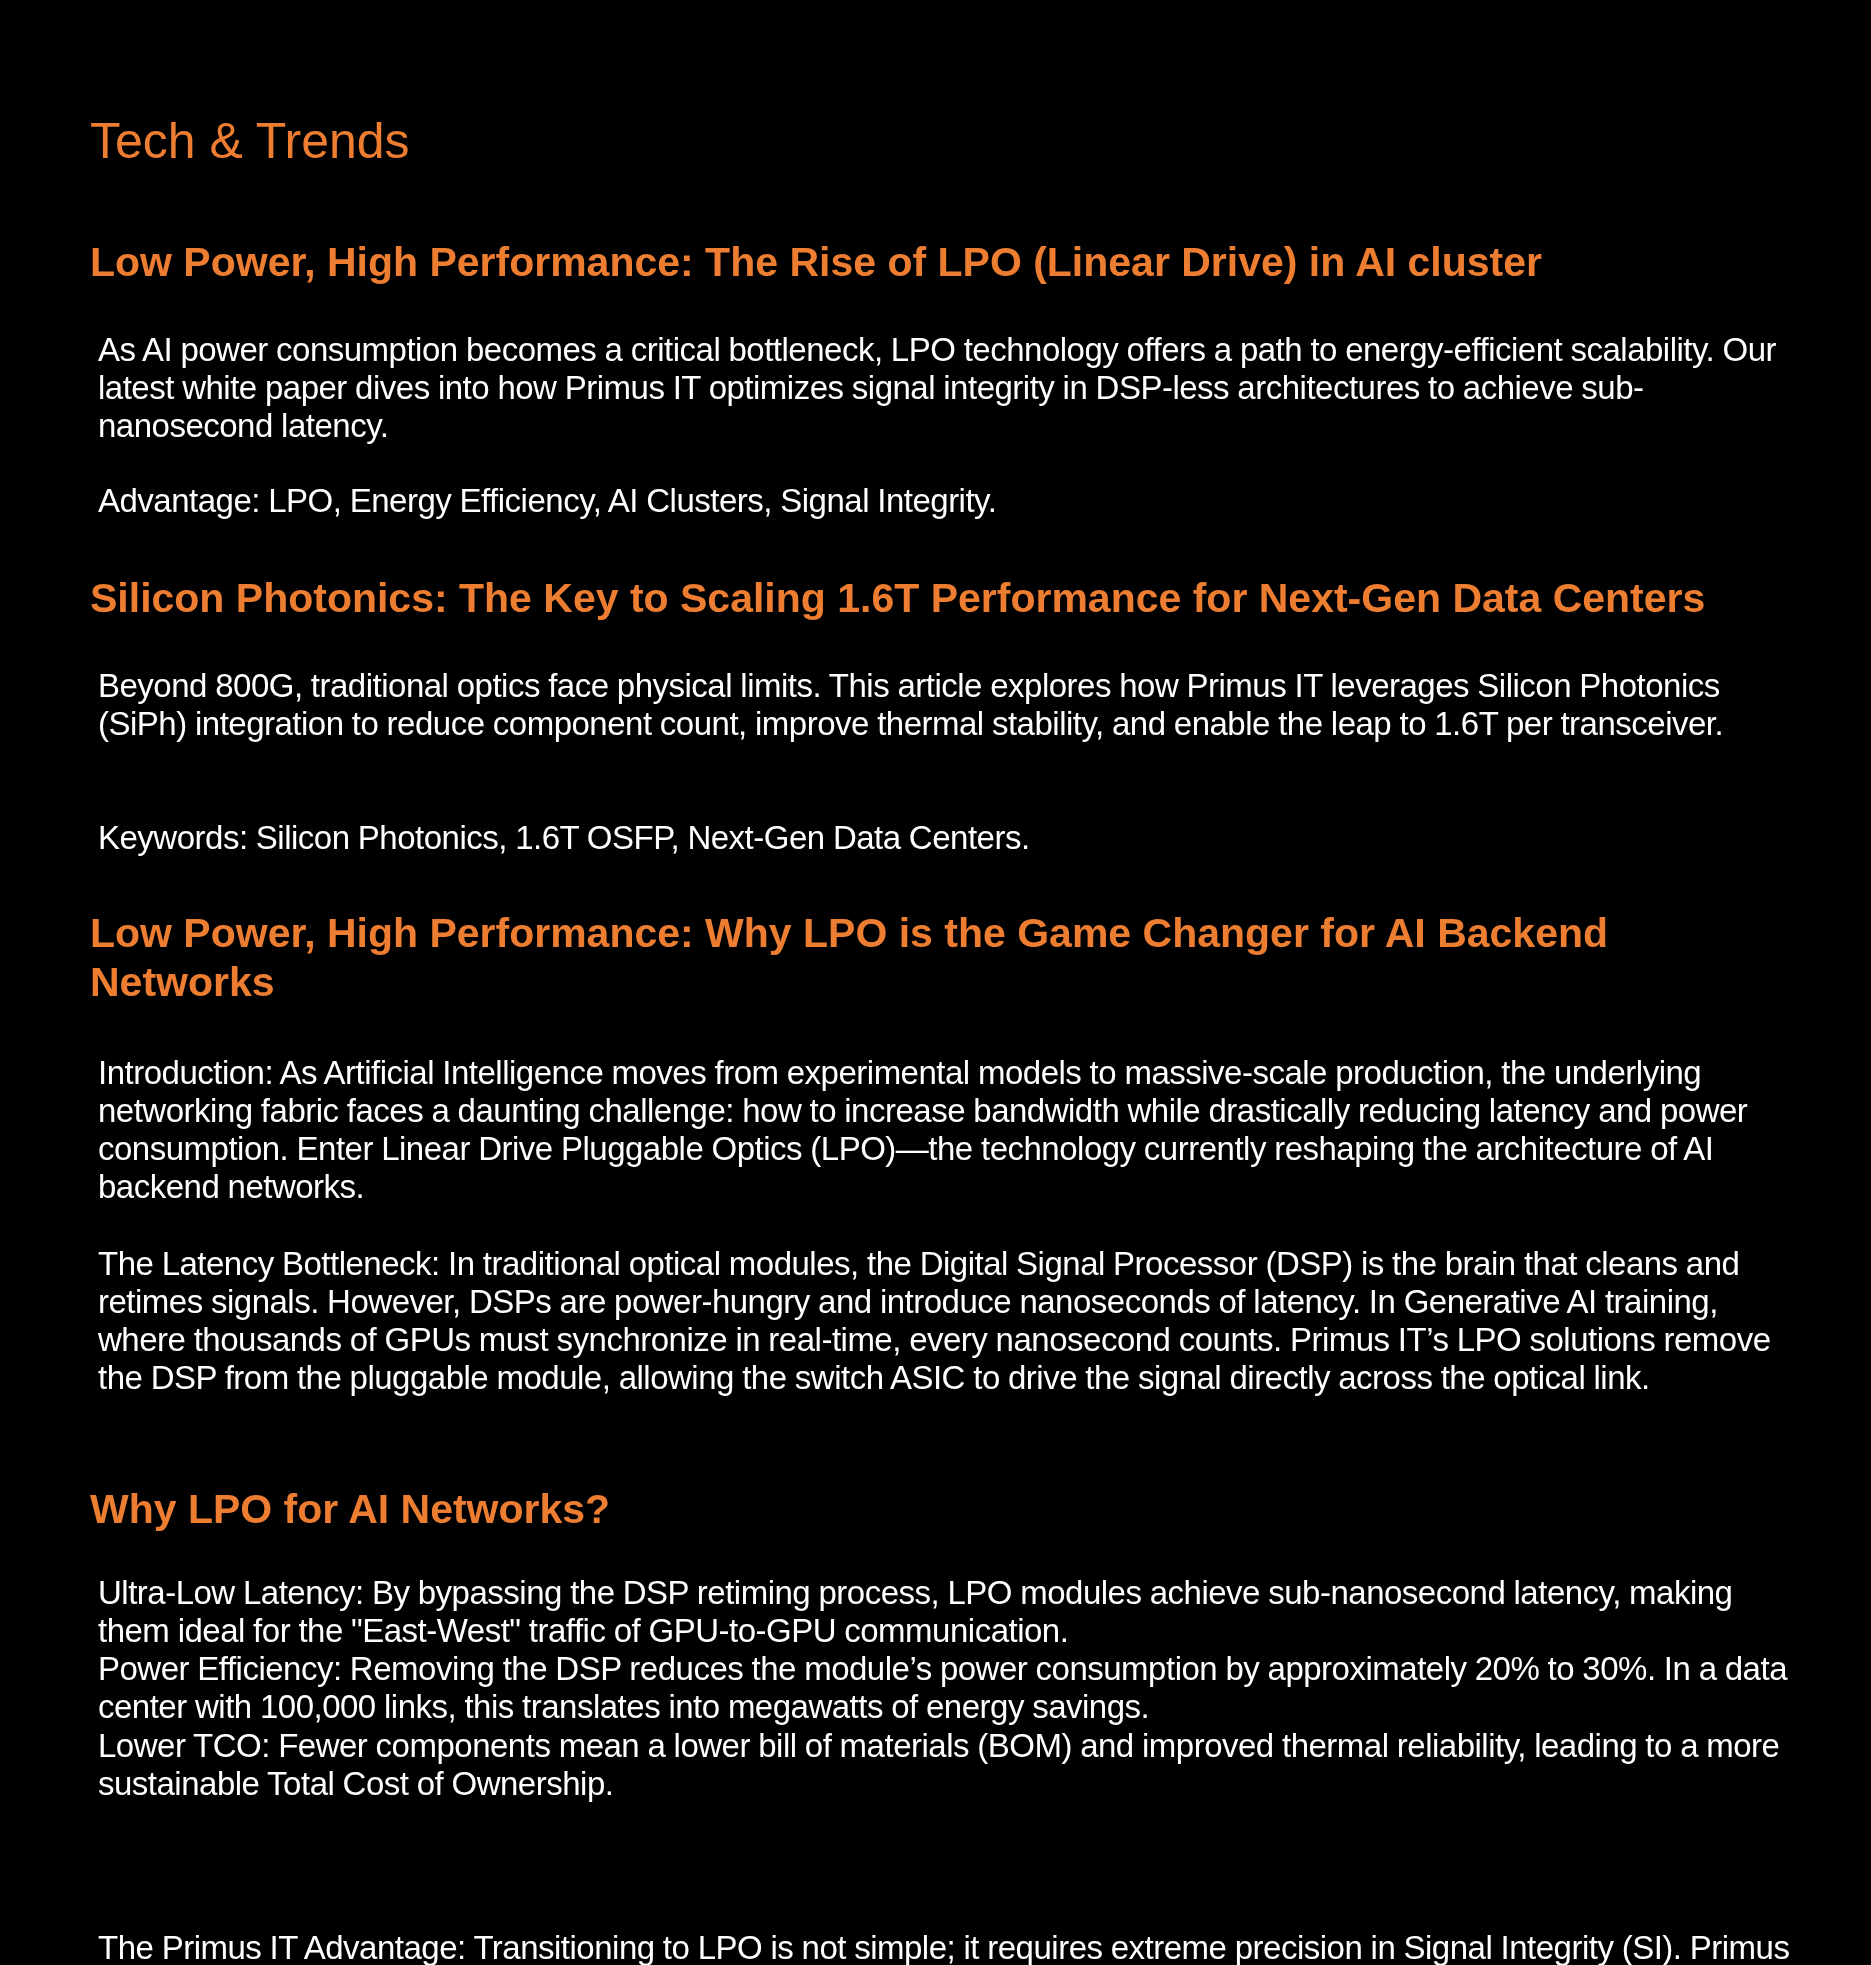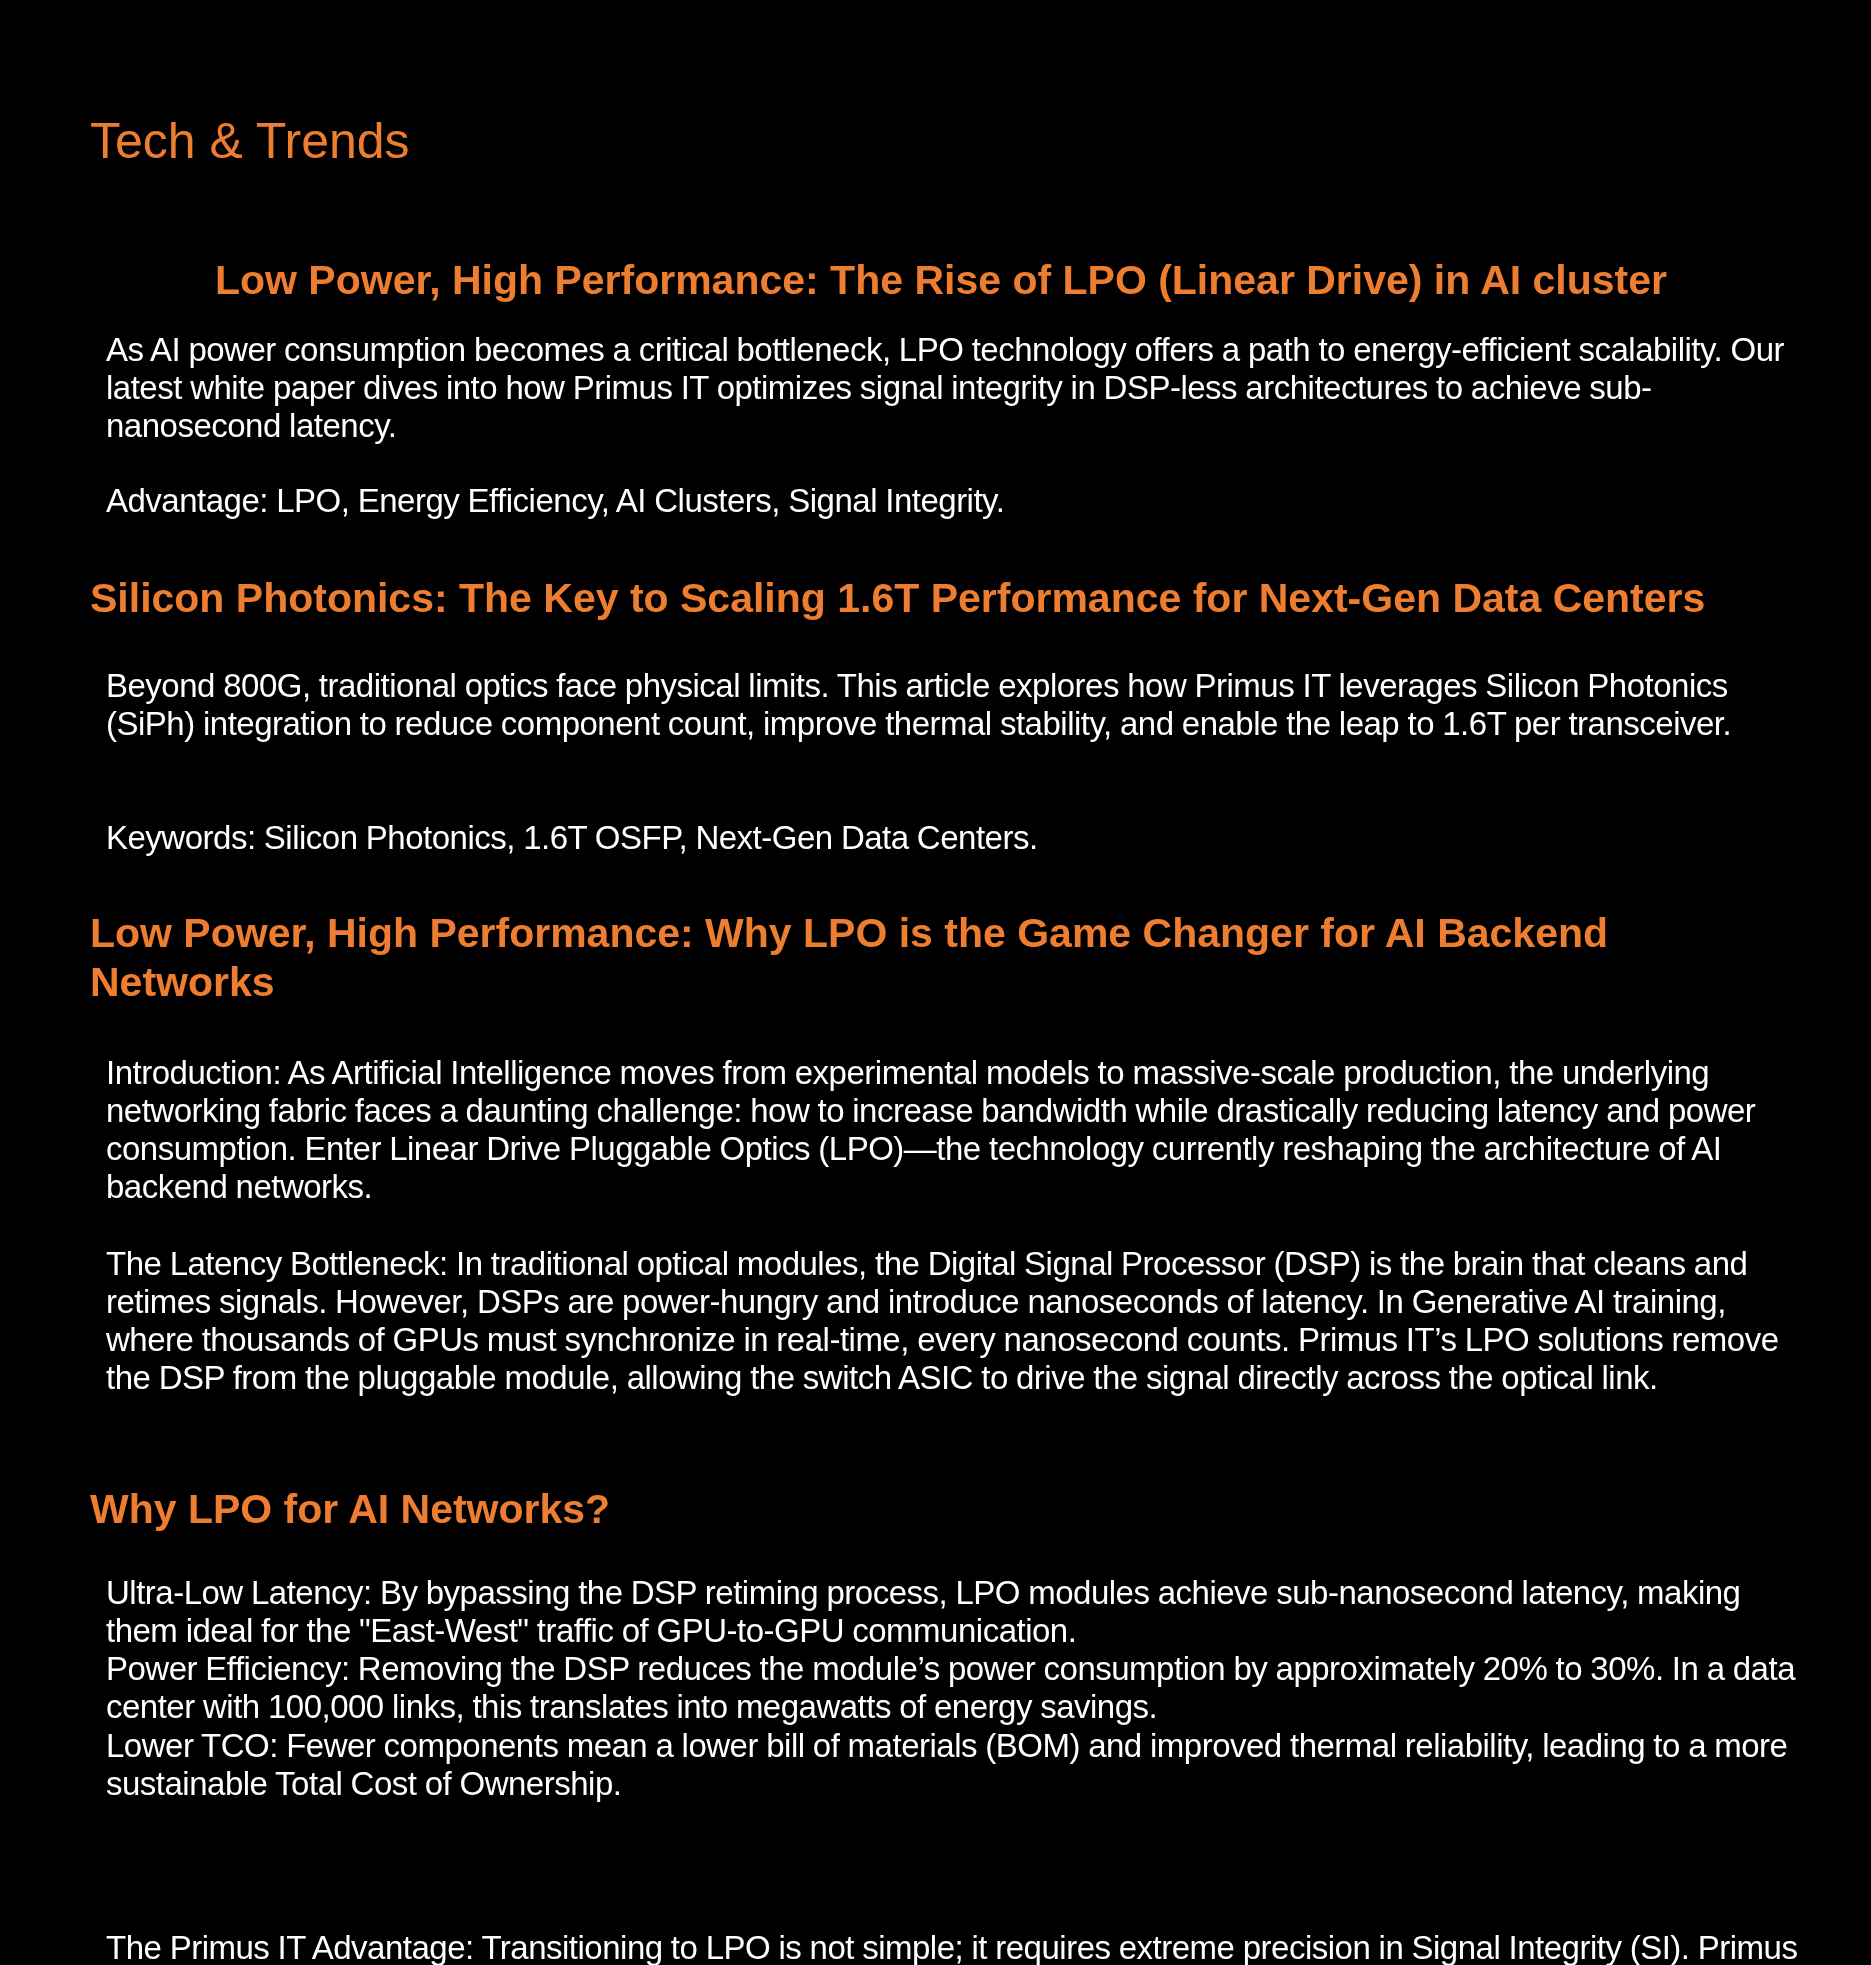--- a/index.html
+++ b/index.html
@@ -42,34 +42,34 @@
       left: 0;
       width: 1702px;
     }
     .p {
       font-family: "Liberation Sans", sans-serif;
       color: #ffffff;
       font-size: 33px;
       line-height: 38px;
       margin: 0;
       position: absolute;
-      left: 16px;
+      left: 8px;
       width: 1702px;
       letter-spacing: -0.5px;
       word-spacing: -0.4px;
     }
   </style>
 </head>
 <body>
 
 <div class="page">
 
   <h1 class="page-title">Tech &amp; Trends</h1>
 
-  <h2 class="h2" style="top:256px;text-align:center;">Low Power, High Performance: The Rise of LPO (Linear Drive) in AI cluster</h2>
+  <h2 class="h2" style="top:238px;">Low Power, High Performance: The Rise of LPO (Linear Drive) in AI cluster</h2>
   <p class="p" style="top:331px;">As AI power consumption becomes a critical bottleneck, LPO technology offers a path to energy-efficient scalability. Our latest white paper dives into how Primus IT optimizes signal integrity in DSP-less architectures to achieve sub-nanosecond latency.</p>
   <p class="p" style="top:482px;">Advantage: LPO, Energy Efficiency, AI Clusters, Signal Integrity.</p>
 
   <h2 class="h2" style="top:574px;">Silicon Photonics: The Key to Scaling 1.6T Performance for Next-Gen Data Centers</h2>
   <p class="p" style="top:667px;">Beyond 800G, traditional optics face physical limits. This article explores how Primus IT leverages Silicon Photonics (SiPh) integration to reduce component count, improve thermal stability, and enable the leap to 1.6T per transceiver.</p>
   <p class="p" style="top:819px;">Keywords: Silicon Photonics, 1.6T OSFP, Next-Gen Data Centers.</p>
 
   <h2 class="h2" style="top:909px;">Low Power, High Performance: Why LPO is the Game Changer for AI Backend Networks</h2>
   <p class="p" style="top:1054px;">Introduction: As Artificial Intelligence moves from experimental models to massive-scale production, the underlying networking fabric faces a daunting challenge: how to increase bandwidth while drastically reducing latency and power consumption. Enter Linear Drive Pluggable Optics (LPO)—the technology currently reshaping the architecture of AI backend networks.</p>
   <p class="p" style="top:1245px;">The Latency Bottleneck: In traditional optical modules, the Digital Signal Processor (DSP) is the brain that cleans and retimes signals. However, DSPs are power-hungry and introduce nanoseconds of latency. In Generative AI training, where thousands of GPUs must synchronize in real-time, every nanosecond counts. Primus IT’s LPO solutions remove the DSP from the pluggable module, allowing the switch ASIC to drive the signal directly across the optical link.</p>

